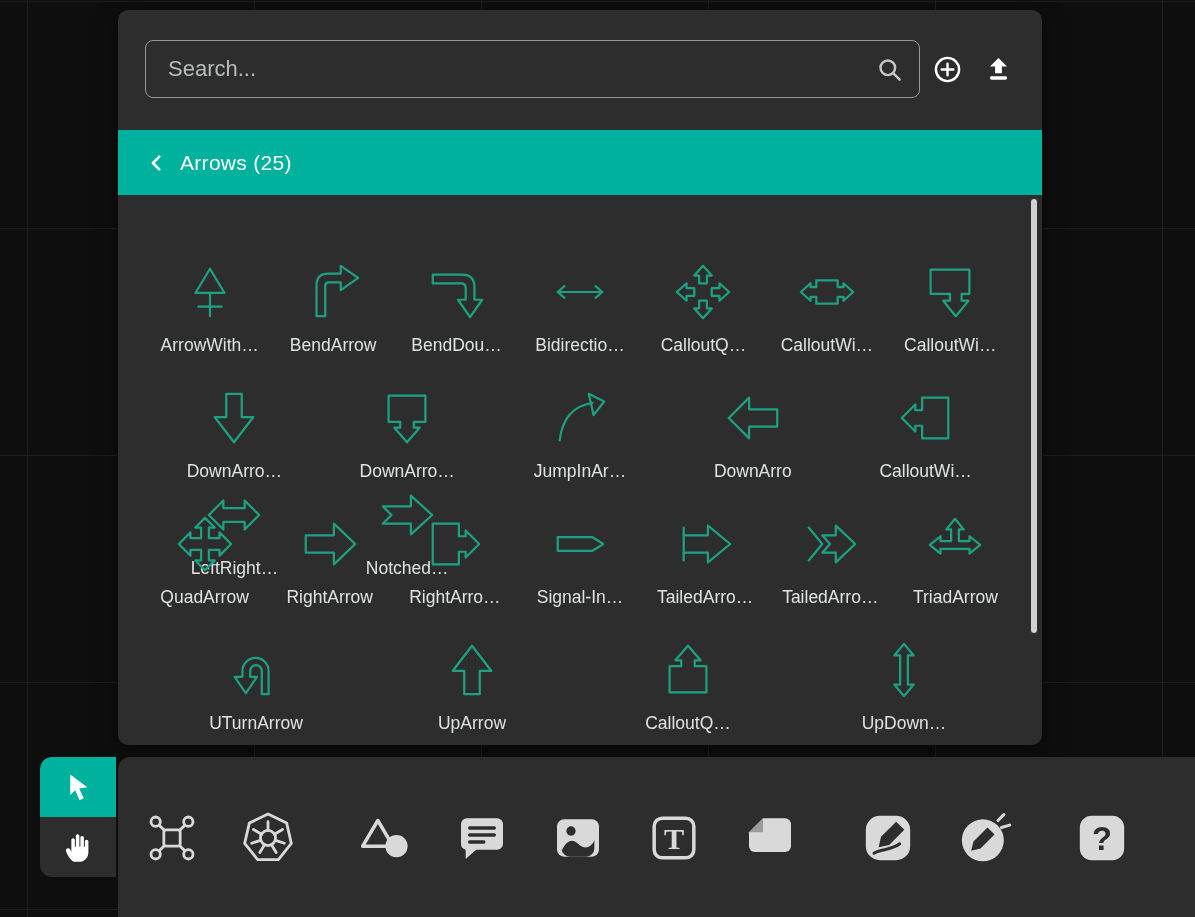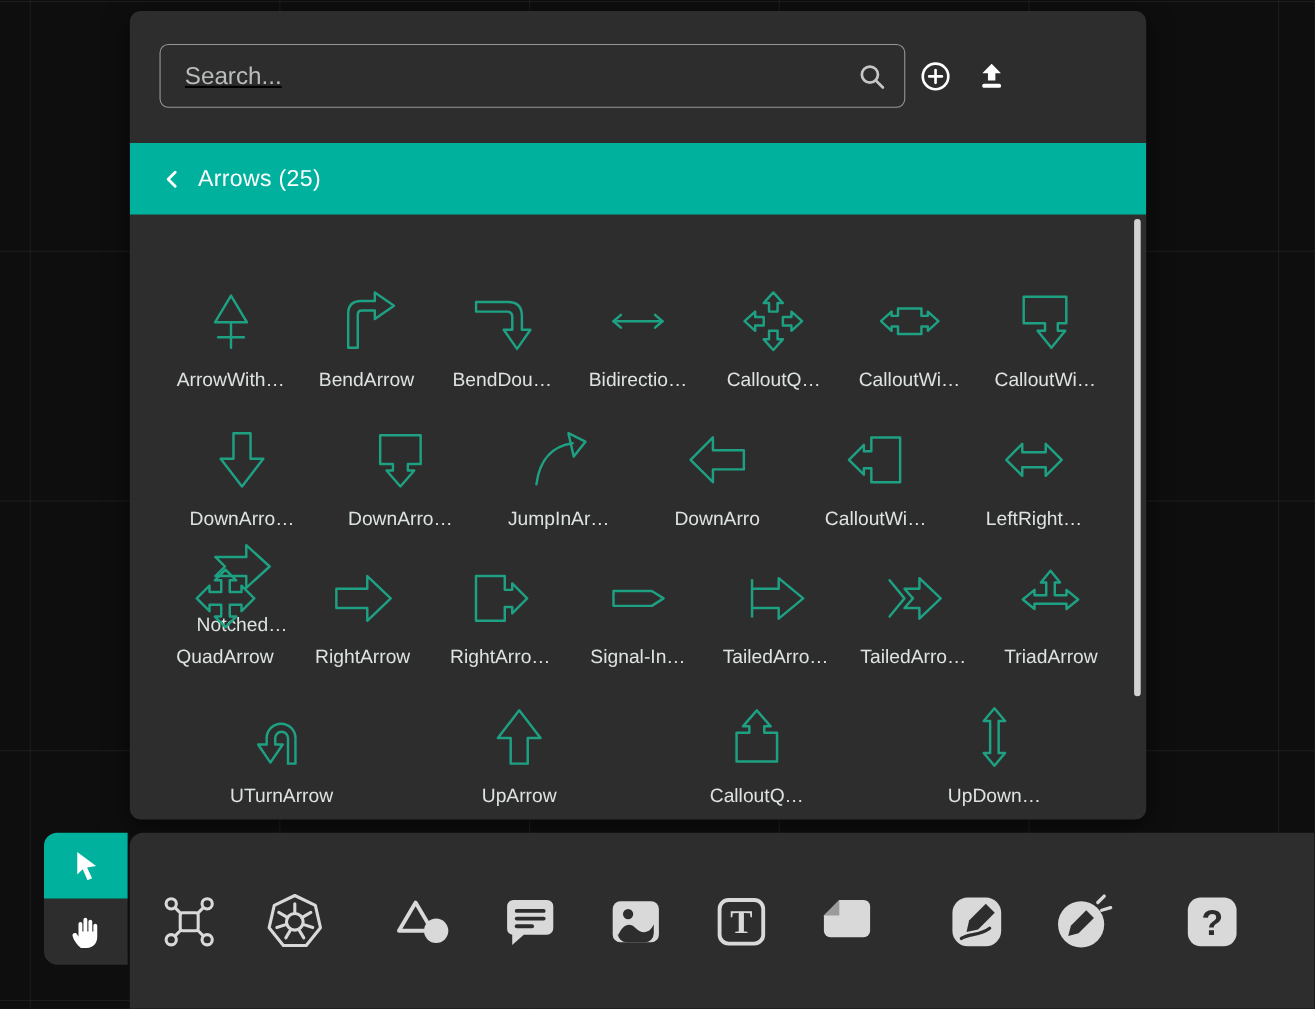--- a/index.html
+++ b/index.html
@@ -26,22 +26,22 @@
     background-position:27px 1px;
   }
   
   .shape-panel{
     position:absolute;left:118px;top:10px;width:924px;height:735px;
     background:var(--panel);border-radius:10px;overflow:hidden;
     box-shadow:0 6px 22px rgba(0,0,0,.5);
   }
   .search-row{display:flex;align-items:center;padding:30px 18px 0 27px;}
   .search-box{
-    width:678px;height:58px;border:1.6px solid #979797;border-radius:8px;
-    display:flex;align-items:center;padding:0 16px 0 20px;flex:0 0 auto;text-decoration:underline;
+    width:775px;height:58px;border:1.6px solid #979797;border-radius:8px;
+    display:flex;align-items:center;padding:0 16px 0 20px;flex:0 0 auto;
   }
   .search-input{
     flex:1;background:transparent;border:0;outline:none;
     color:#e3e3e3;font-size:22px;font-family:inherit;min-width:0;
   }
   .search-input::placeholder{color:#b9bdbb;}
   .panel-action{
     width:48px;height:48px;display:flex;align-items:center;justify-content:center;
     background:transparent;border:0;cursor:pointer;padding:0;margin-left:3px;
   }
@@ -207,21 +207,21 @@
         </div>
         <div class="shape-cell">
           <span class="shape-icon">
             <svg class="shape-svg" viewBox="0 0 64 64">
               <path d="M12 9 H52 V34 H44 V41 H51 L38 57 L25 41 H32 V34 H12 Z"></path>
             </svg>
           </span>
           <span class="shape-label">CalloutWi…</span>
         </div>
       </div>
-      <div class="shape-row" style="grid-template-columns: repeat(6, 1fr);">
+      <div class="shape-row" style="grid-template-columns: repeat(5, 1fr);">
         <div class="shape-cell">
           <span class="shape-icon">
             <svg class="shape-svg" viewBox="0 0 64 64">
               <path d="M24 7 H40 V31 H52 L32 57 L12 31 H24 Z"></path>
             </svg>
           </span>
           <span class="shape-label">DownArro…</span>
         </div>
         <div class="shape-cell">
           <span class="shape-icon">

